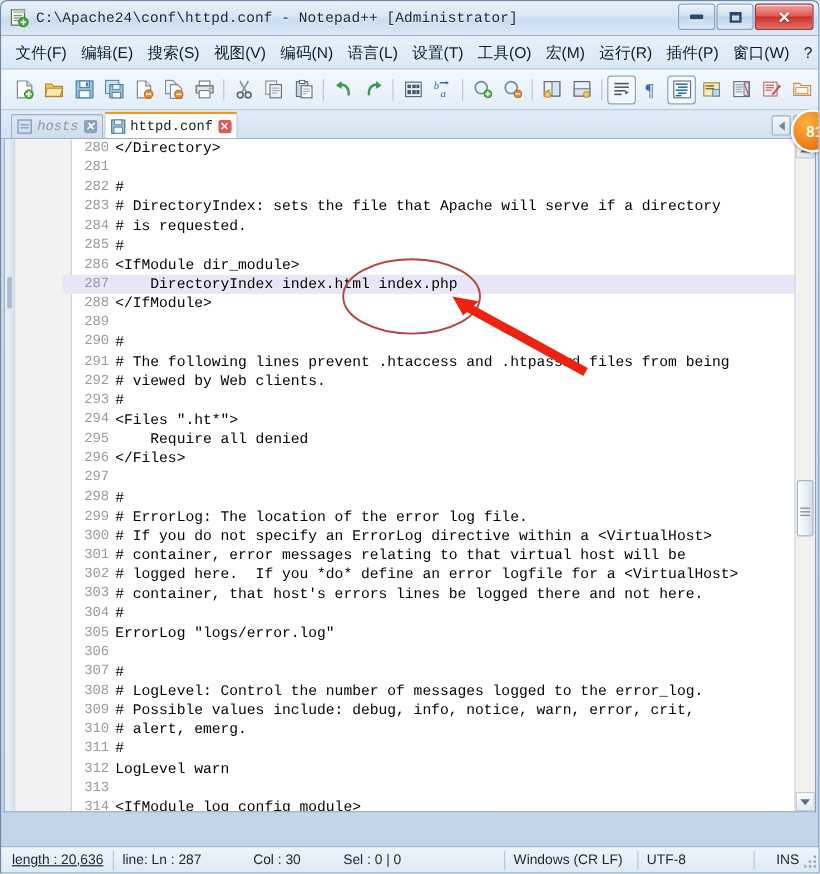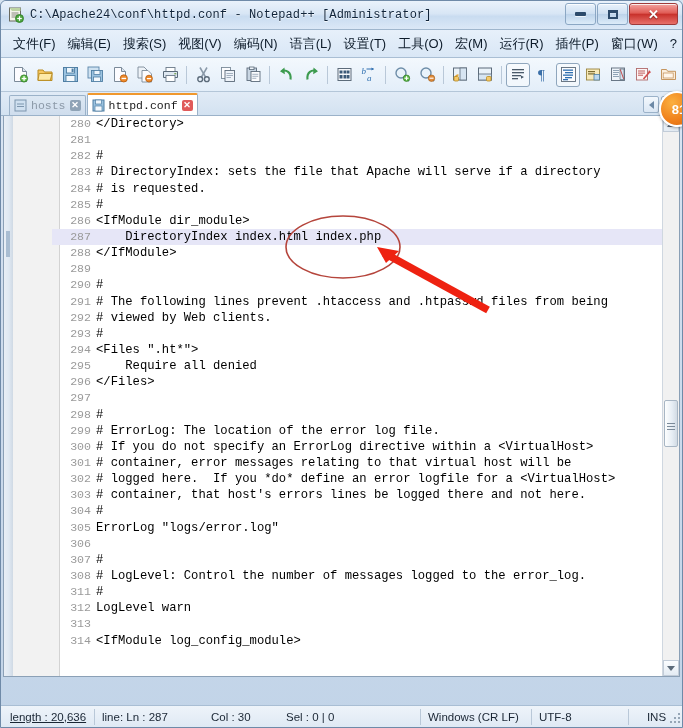--- a/index.html
+++ b/index.html
@@ -99,20 +99,21 @@
     height:20px;display:flex;align-items:center;gap:4px;
     padding:0 4px 0 4px;margin-right:1px;
     border:1px solid #9bb2c9;border-bottom:none;
     border-radius:2px 2px 0 0;
     font-size:11.5px;font-family:"Liberation Mono",monospace;
     box-sizing:border-box;position:relative;
   }
   .tab.inactive{
     background:linear-gradient(180deg,#dde8f3 0%,#cfdded 100%);
     color:#8d9aa8;
+    font-style:italic;
   }
   .tab.active{
     background:#ffffff;color:#1a1a1a;height:22px;
     border-top:2px solid #f0982d;
     z-index:2;
   }
   .tab-ico{width:13px;height:13px;flex:0 0 auto;}
   .tab-close{
     width:11px;height:11px;flex:0 0 auto;border-radius:2px;
     display:flex;align-items:center;justify-content:center;
@@ -580,20 +581,22 @@
           <div class="code-line"><span class="ln">299</span><span class="txt"># ErrorLog: The location of the error log file.</span></div>
           <div class="code-line"><span class="ln">300</span><span class="txt"># If you do not specify an ErrorLog directive within a &lt;VirtualHost&gt;</span></div>
           <div class="code-line"><span class="ln">301</span><span class="txt"># container, error messages relating to that virtual host will be</span></div>
           <div class="code-line"><span class="ln">302</span><span class="txt"># logged here.  If you *do* define an error logfile for a &lt;VirtualHost&gt;</span></div>
           <div class="code-line"><span class="ln">303</span><span class="txt"># container, that host's errors lines be logged there and not here.</span></div>
           <div class="code-line"><span class="ln">304</span><span class="txt">#</span></div>
           <div class="code-line"><span class="ln">305</span><span class="txt">ErrorLog "logs/error.log"</span></div>
           <div class="code-line"><span class="ln">306</span><span class="txt"></span></div>
           <div class="code-line"><span class="ln">307</span><span class="txt">#</span></div>
           <div class="code-line"><span class="ln">308</span><span class="txt"># LogLevel: Control the number of messages logged to the error_log.</span></div>
+          <div class="code-line"><span class="ln">309</span><span class="txt"># Possible values include: debug, info, notice, warn, error, crit,</span></div>
+          <div class="code-line"><span class="ln">310</span><span class="txt"># alert, emerg.</span></div>
           <div class="code-line"><span class="ln">311</span><span class="txt">#</span></div>
           <div class="code-line"><span class="ln">312</span><span class="txt">LogLevel warn</span></div>
           <div class="code-line"><span class="ln">313</span><span class="txt"></span></div>
           <div class="code-line"><span class="ln">314</span><span class="txt">&lt;IfModule log_config_module&gt;</span></div>
         </div>
     </div>
 
     <div id="vscroll">
       <div class="sb-arrow">
           <span class="sb-tri-up"></span>

